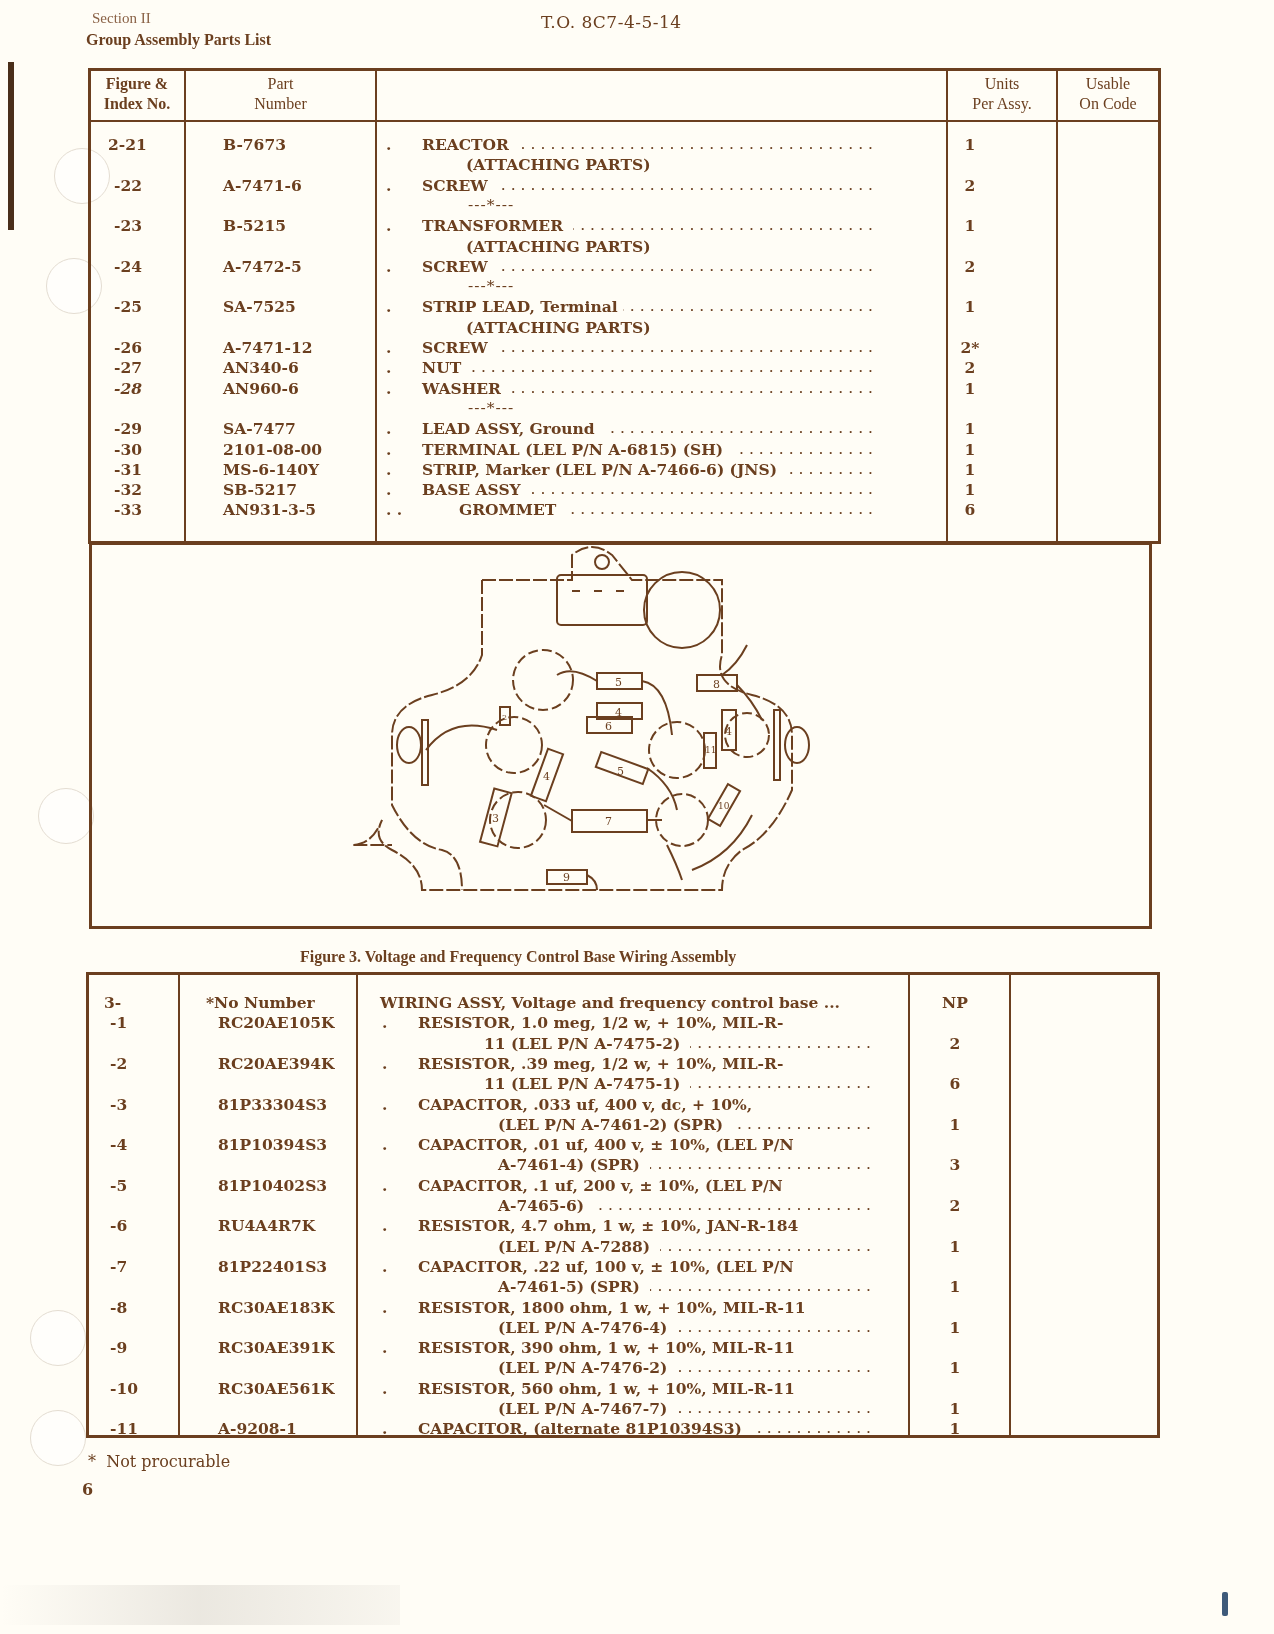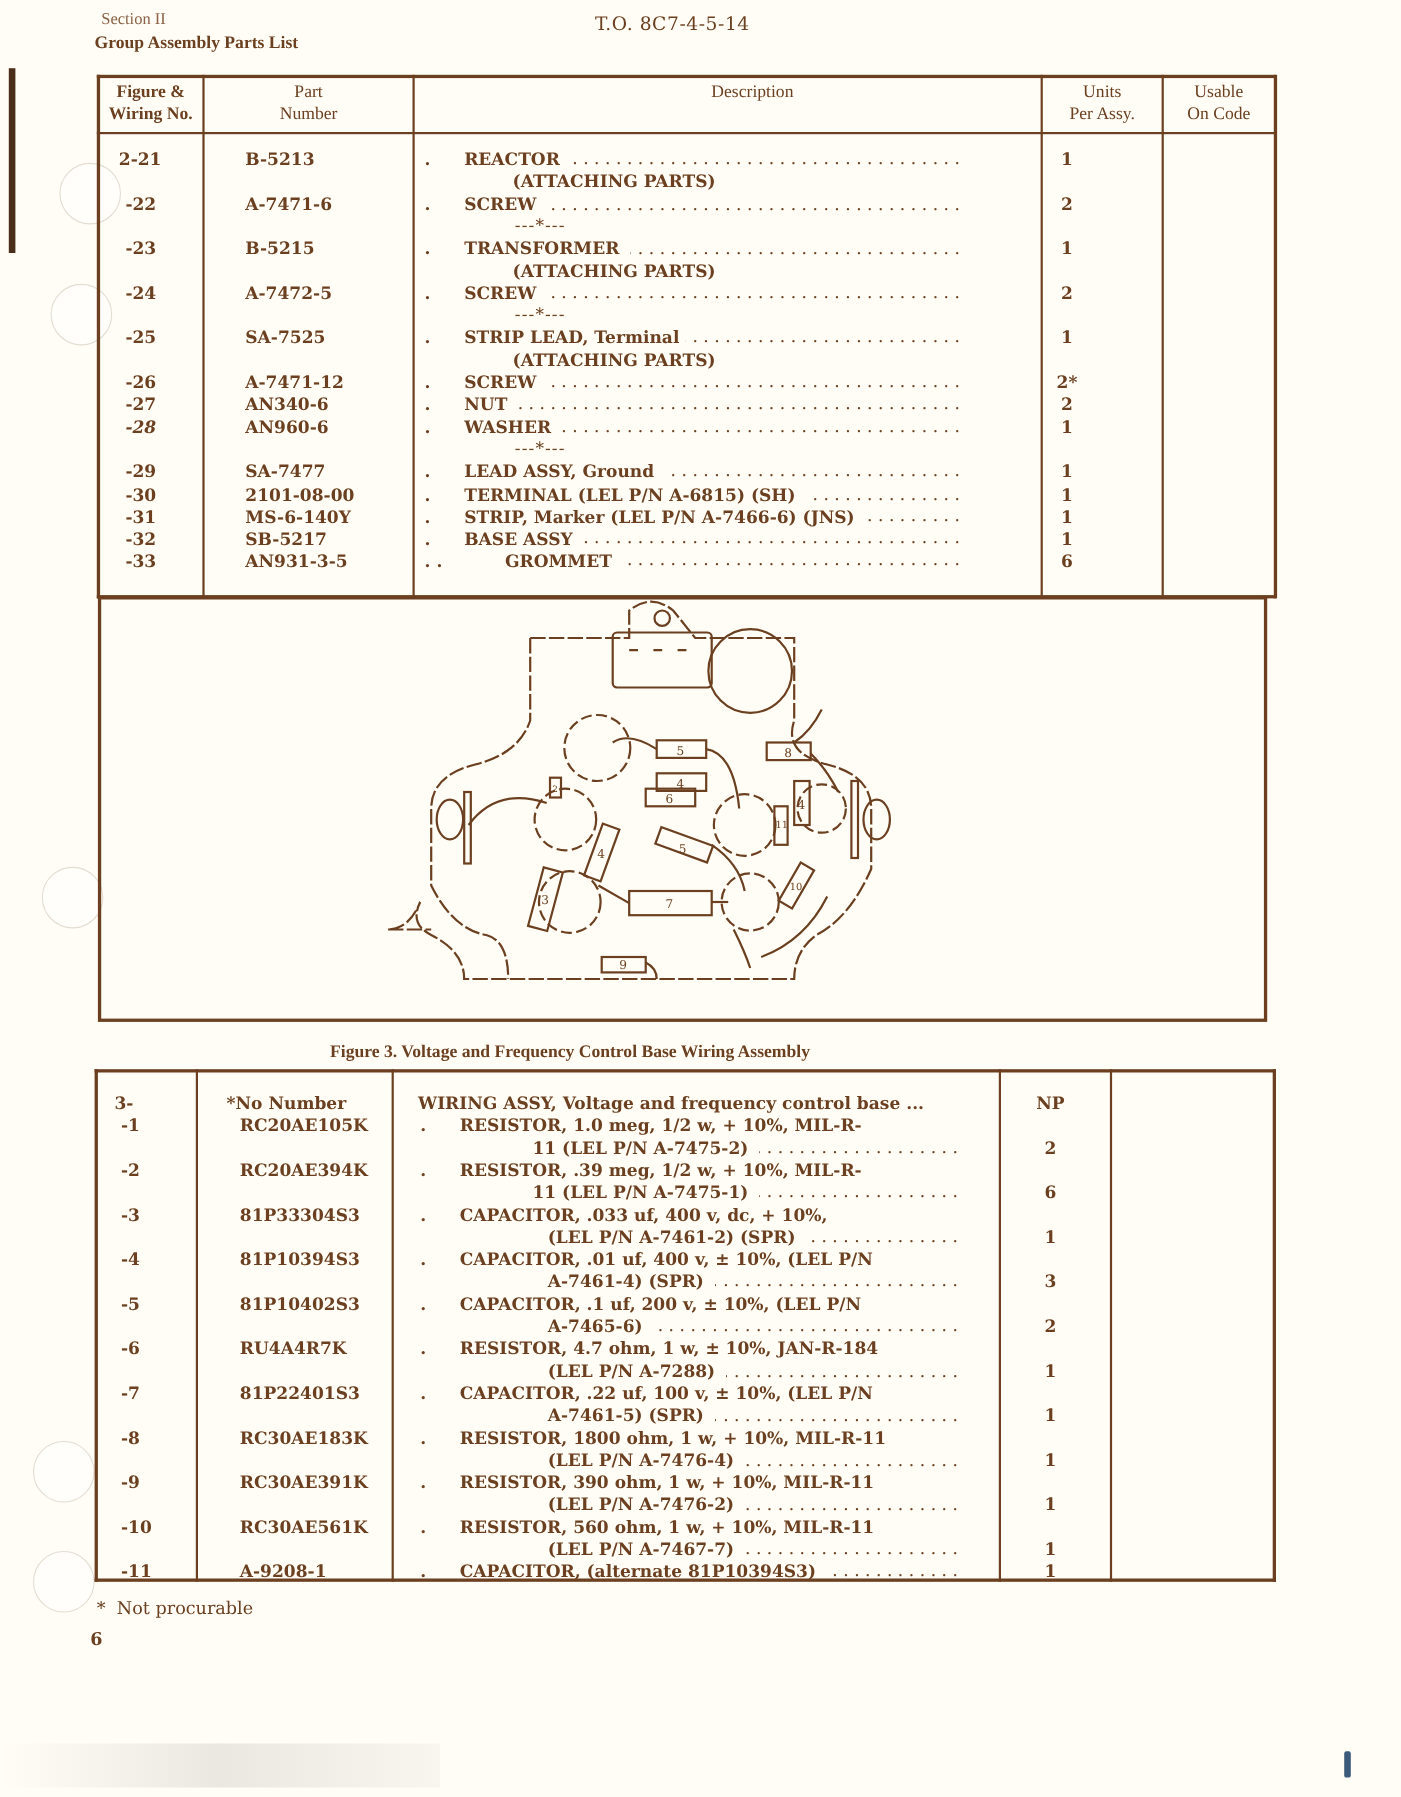--- a/index.html
+++ b/index.html
@@ -54,42 +54,41 @@
   <div class="hline" style="left:0;top:473px;width:1072px;height:3px;"></div>
   <div class="vline" style="left:0;top:0;height:476px;width:3px;"></div>
   <div class="vline" style="left:96px;top:0;height:476px;"></div>
   <div class="vline" style="left:287px;top:0;height:476px;"></div>
   <div class="vline" style="left:858px;top:0;height:476px;"></div>
   <div class="vline" style="left:968px;top:0;height:476px;"></div>
   <div class="vline" style="left:1070px;top:0;height:476px;width:3px;"></div>
 
   <div class="th" style="left:2px;top:6px;width:94px;">
     <div>Figure &amp;</div>
-      <div>Wiring No.</div>
+      <div>Index No.</div>
   </div>
   <div class="th" style="left:98px;top:6px;width:189px;font-weight:normal;">
     <div>Part</div>
       <div>Number</div>
   </div>
   <div class="th" style="left:289px;top:6px;width:569px;font-weight:normal;">
-    <div style="padding-left:45px;">Description</div>
   </div>
   <div class="th" style="left:860px;top:6px;width:108px;font-weight:normal;">
     <div>Units</div>
       <div>Per Assy.</div>
   </div>
   <div class="th" style="left:970px;top:6px;width:100px;font-weight:normal;">
     <div>Usable</div>
       <div>On Code</div>
   </div>
 
   <div id="t1rows" style="position:absolute;left:0;top:66px;width:1072px;">
       <div class="row" style="top: 0px;">
         <span class="c-idx" style="left: 20px;">2-21</span>
-        <span class="c-pn" style="left: 135px;">B-5213</span>
+        <span class="c-pn" style="left: 135px;">B-7673</span>
         <span class="c-dot" style="left: 298px;">.</span>
         <span class="c-desc" style="left: 334px;">REACTOR</span>
         <span class="c-desc" style="left: 431px; width: 359px; text-align: right; font-weight: normal; letter-spacing: 5px; overflow: hidden; direction: rtl;">................................................................................</span>
         <span class="c-units" style="left: 862px;">1</span>
       </div>
       <div class="row" style="top: 20.3px;">
         <span class="c-idx" style="left: 26px;"></span>
         <span class="c-pn" style="left: 135px;"></span>
         <span class="c-dot" style="left: 298px;"></span>
         <span class="c-desc" style="left: 378px;">(ATTACHING PARTS)</span>

